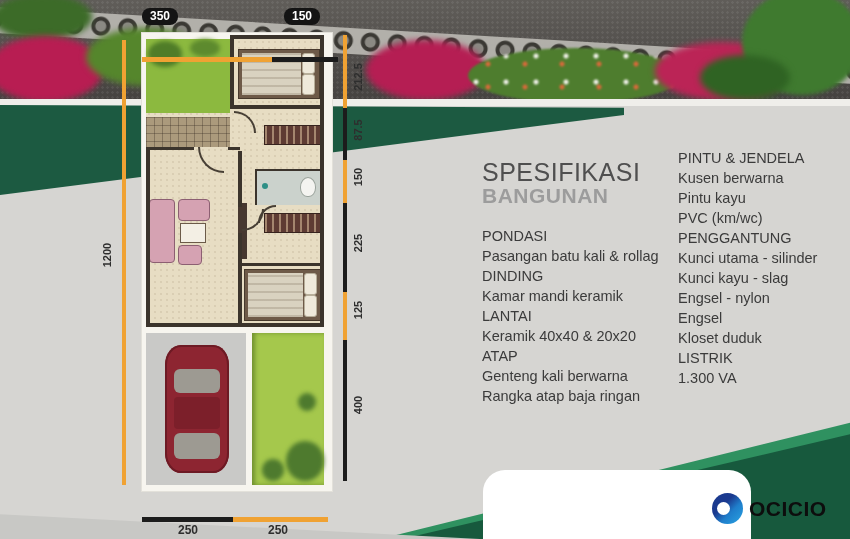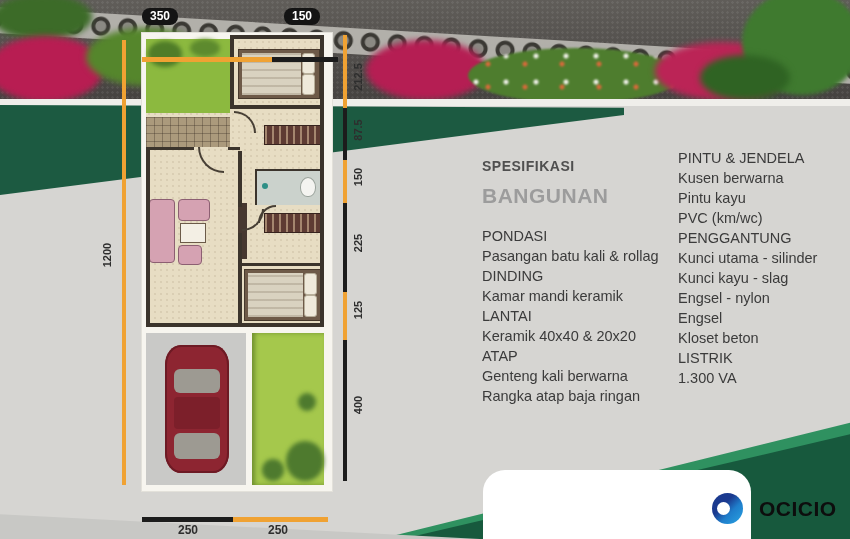--- a/index.html
+++ b/index.html
@@ -73,34 +73,34 @@
   .dim{position:absolute;}
   .dim.orange{background:#f0a233;} .dim.black{background:#1c1c1c;}
   .pill{position:absolute;background:#141414;color:#fff;font-size:12px;font-weight:bold;
         padding:1px 8px;border-radius:8px;line-height:15px;}
   .dimlbl{position:absolute;width:46px;height:14px;display:flex;align-items:center;justify-content:center;
         font-size:11px;font-weight:bold;color:#2e2e2e;}
   .rot{transform:rotate(-90deg);}
   .blbl{position:absolute;font-size:12px;font-weight:bold;color:#2e2e2e;}
 
   
-  .specs-title{position:absolute;left:482px;top:158px;font-size:14px;font-weight:bold;color:#4f4f4f;letter-spacing:.5px;}
+  .specs-title{position:absolute;left:482px;top:158px;font-size:25px;font-weight:normal;color:#4f4f4f;letter-spacing:.5px;}
   .specs-sub{position:absolute;left:482px;top:184px;font-size:21px;font-weight:bold;color:#9c9c9c;letter-spacing:.5px;}
   .spec-col{position:absolute;font-size:14.5px;color:#3b3b3b;}
   .spec-col .spec-line{position:static;line-height:20px;white-space:nowrap;}
   .col-left{left:482px;top:226px;}
   .col-right{left:678px;top:148px;}
 
   
   .card{position:absolute;left:483px;top:470px;width:268px;height:90px;background:#fff;border-radius:22px;}
   .logo{position:absolute;left:712px;top:493px;display:flex;align-items:center;}
   .logo-circle{position:relative;width:31px;height:31px;border-radius:50%;
       background:linear-gradient(135deg,#1b3a8f 38%,#1f7ecb 62%,#29a3e2);}
   .logo-circle .hole{position:absolute;left:5px;top:9px;width:13px;height:13px;border-radius:50%;background:#fff;}
-  .logo-text{margin-left:16px;font-size:21px;font-weight:800;color:#0d0d0d;letter-spacing:.5px;}
+  .logo-text{margin-left:6px;font-size:21px;font-weight:800;color:#0d0d0d;letter-spacing:.5px;}
 </style>
 </head>
 <body>
 
 <div class="page">
 
   <div class="photo">
     <div class="road-tex"></div>
     <div class="fence"></div>
     <div class="bloom" style="left:-8px;top:-6px;width:100px;height:46px;background:#3c6b28;"></div>
@@ -220,21 +220,21 @@
   <div class="spec-col col-right">
       <div class="spec-line">PINTU &amp; JENDELA</div>
       <div class="spec-line">Kusen berwarna</div>
       <div class="spec-line">Pintu kayu</div>
       <div class="spec-line">PVC  (km/wc)</div>
       <div class="spec-line">PENGGANTUNG</div>
       <div class="spec-line">Kunci utama - silinder</div>
       <div class="spec-line">Kunci kayu - slag</div>
       <div class="spec-line">Engsel - nylon</div>
       <div class="spec-line">Engsel</div>
-      <div class="spec-line">Kloset beton</div>
+      <div class="spec-line">Kloset duduk</div>
       <div class="spec-line">LISTRIK</div>
       <div class="spec-line">1.300 VA</div>
     </div>
 
   <div class="card"></div>
   <div class="logo">
     <div class="logo-circle">
       <div class="hole"></div>
     </div>
     <div class="logo-text">OCICIO</div>

